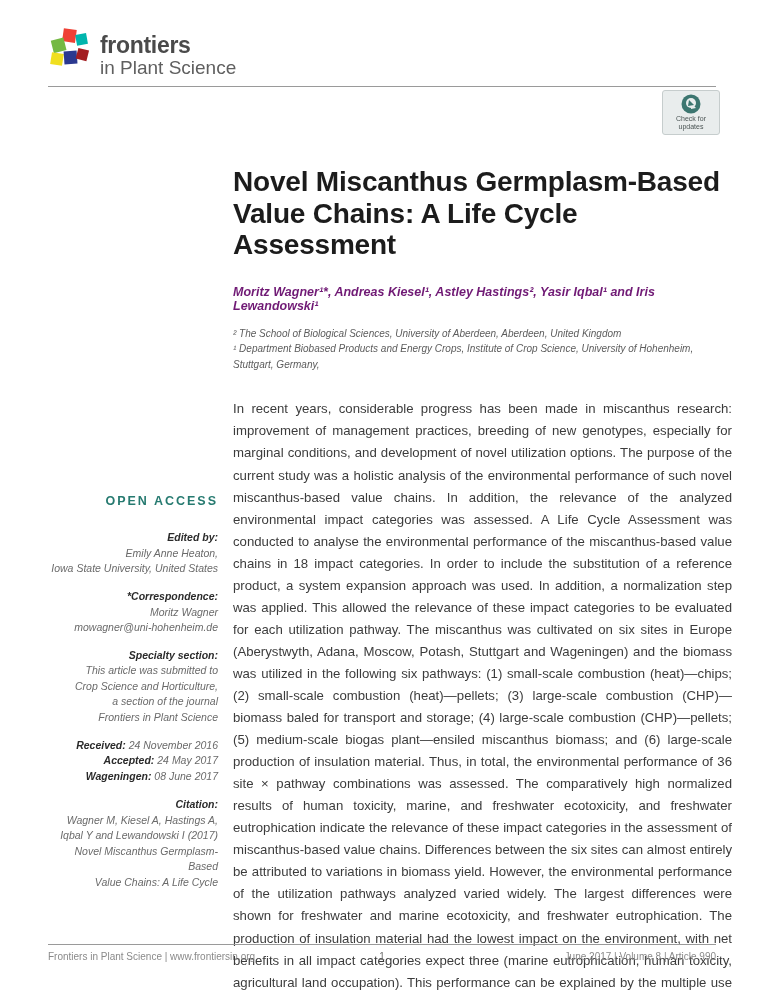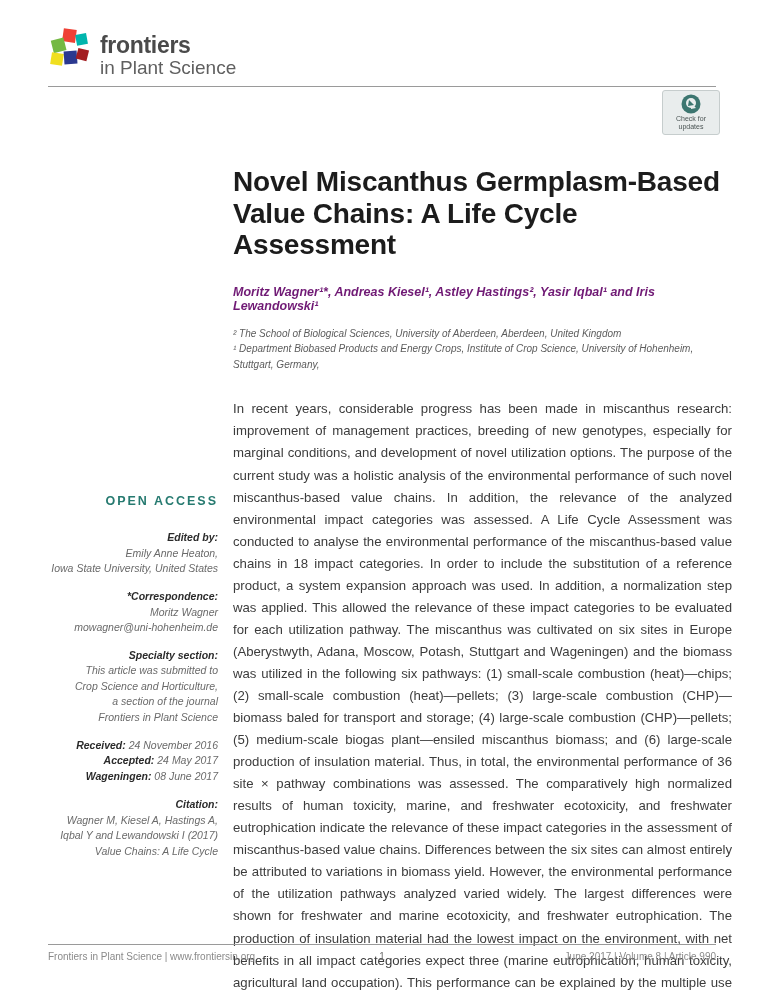--- a/index.html
+++ b/index.html
@@ -146,20 +146,21 @@
       <div class="sb-date-row">
         <span class="sb-label">Wageningen:</span>
         <span class="sb-line">08 June 2017</span>
       </div>
     </div>
 
     <div class="sb-block">
       <div class="sb-label">Citation:</div>
       <div class="sb-line">Wagner M, Kiesel A, Hastings A,</div>
       <div class="sb-line">Iqbal Y and Lewandowski I (2017)</div>
+      <div class="sb-line">Novel Miscanthus Germplasm-Based</div>
       <div class="sb-line">Value Chains: A Life Cycle</div>
 
     </div>
   </div>
 
   <div class="footer-rule"></div>
   <div class="footer">
     <div class="f-left">Frontiers in Plant Science | www.frontiersin.org</div>
     <div class="f-center">1</div>
     <div class="f-right">June 2017 | Volume 8 | Article 990</div>

